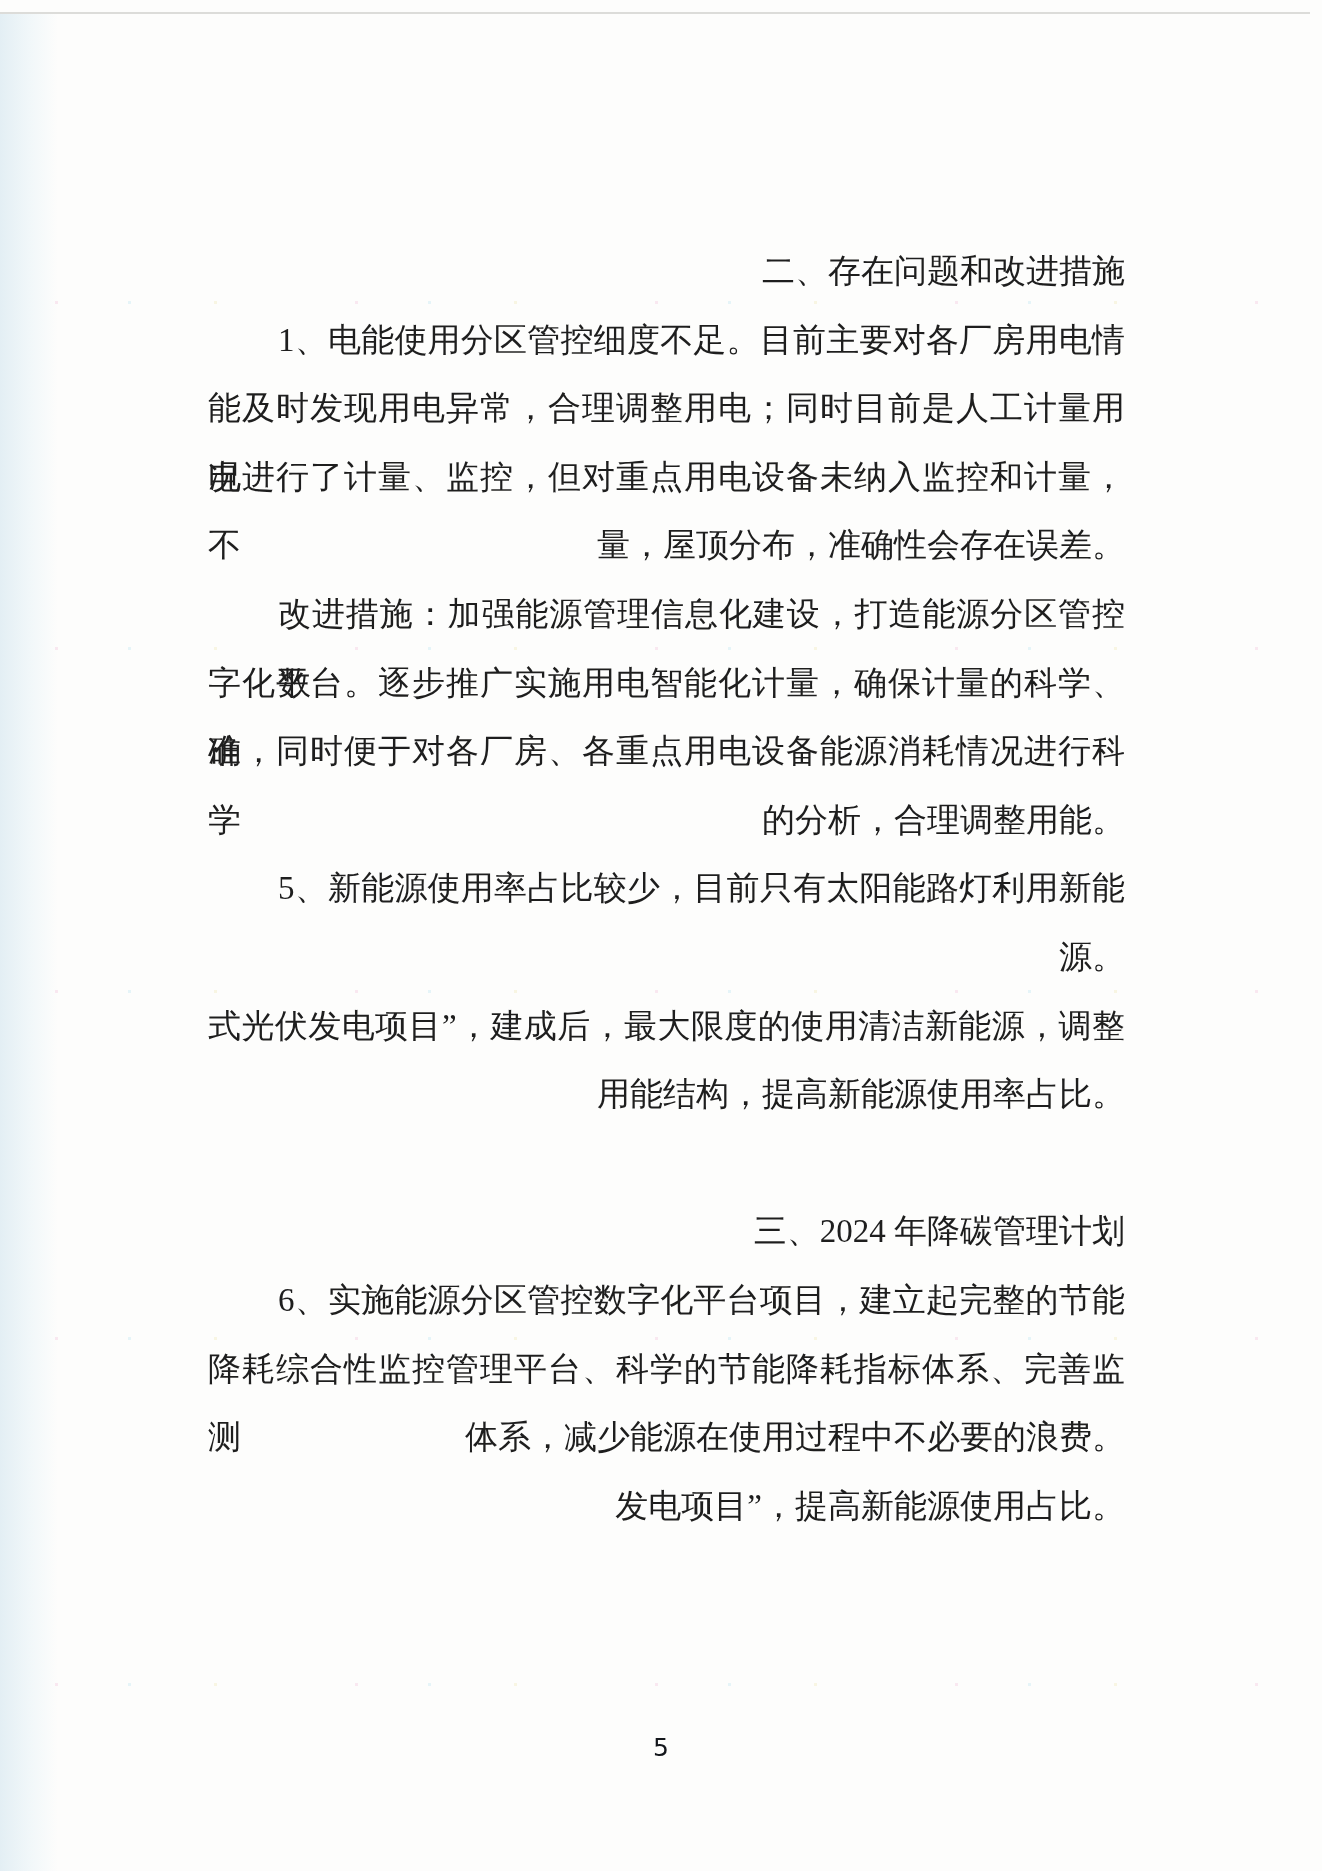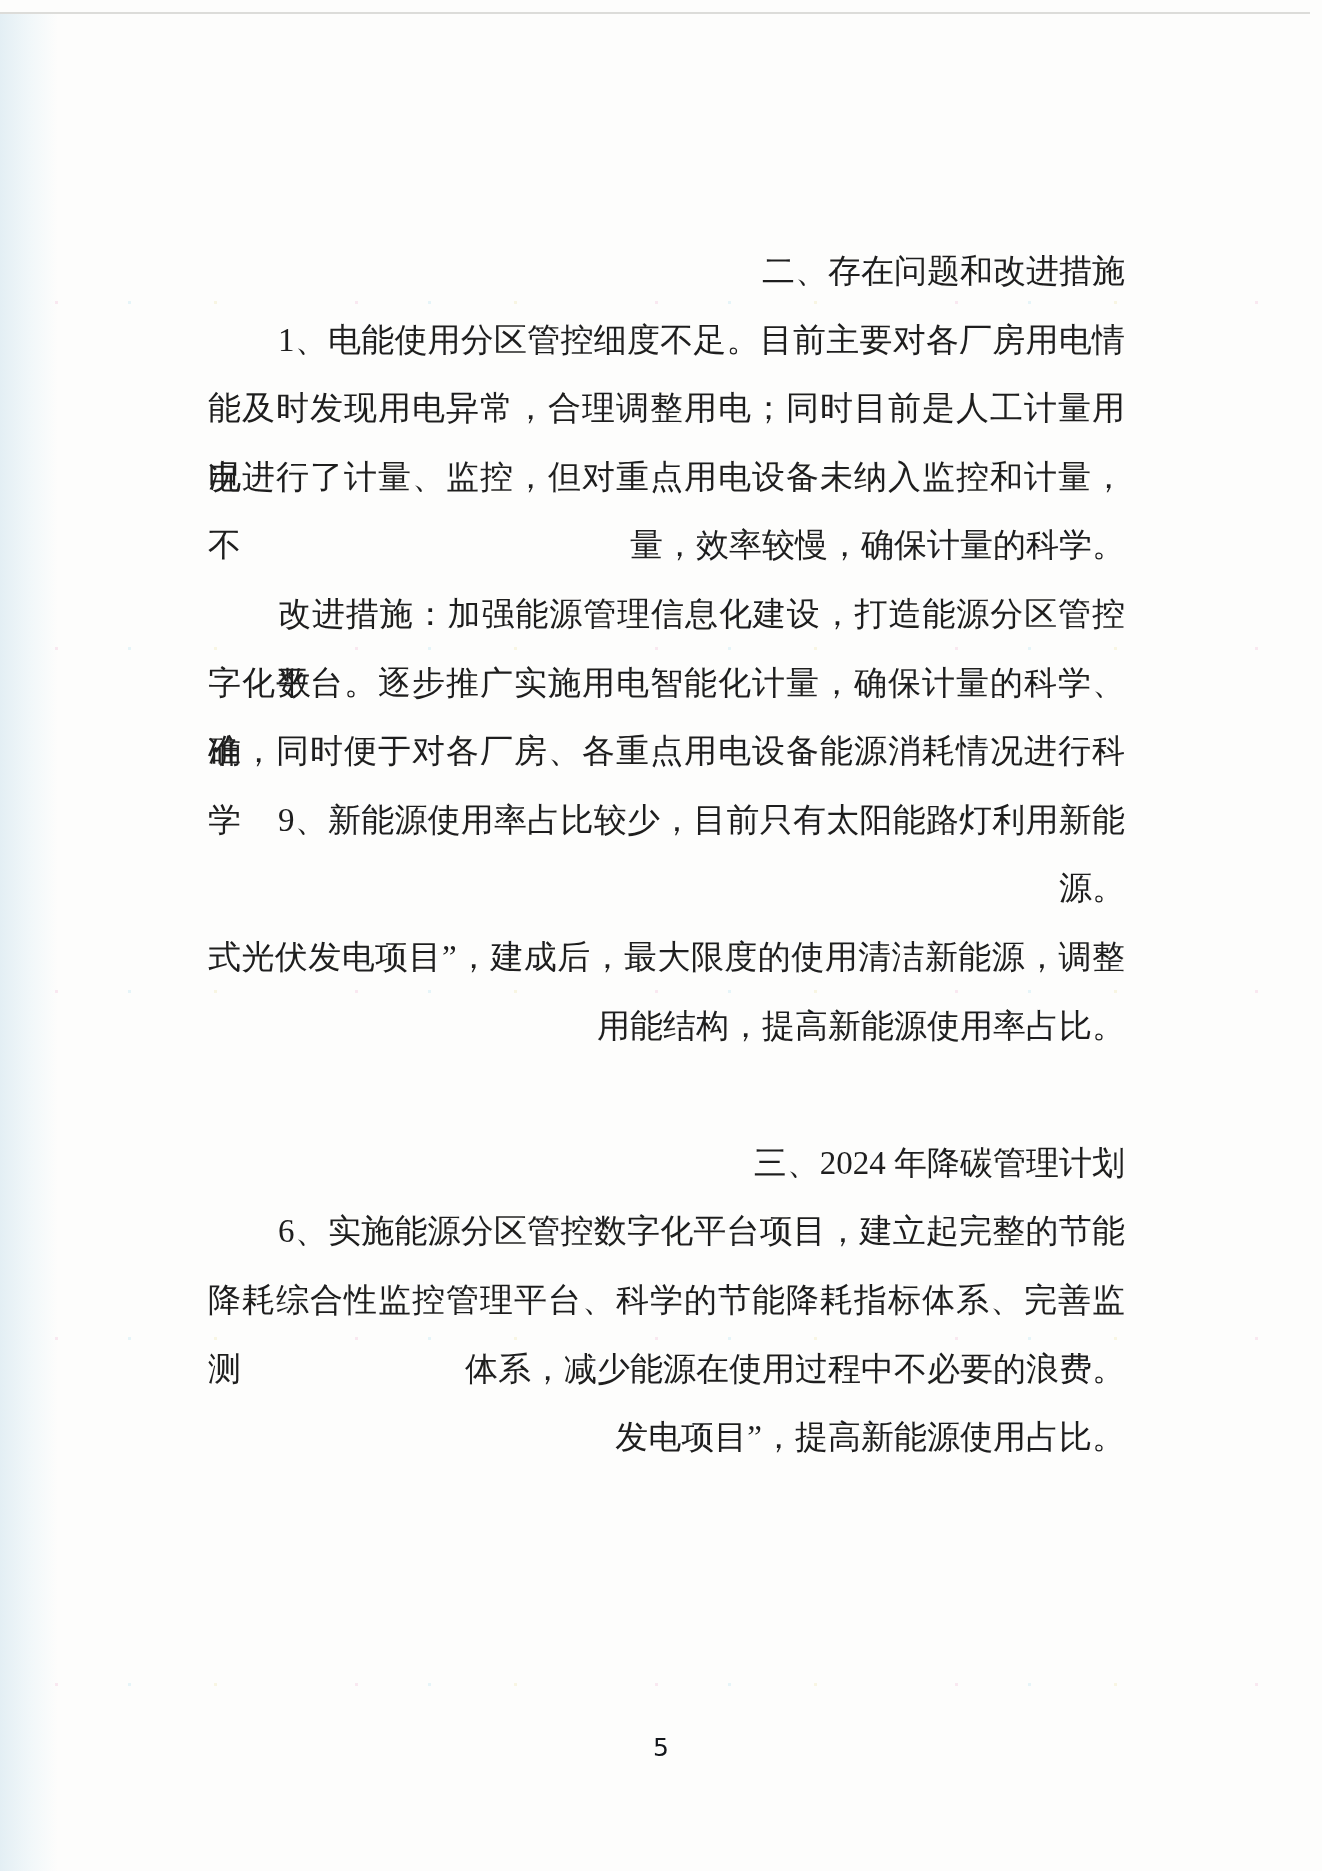--- a/index.html
+++ b/index.html
@@ -69,25 +69,26 @@
       <div class="specks" style="top: 990px;"></div>
       <div class="specks" style="top: 1337px;"></div>
       <div class="specks" style="top: 1683px;"></div>
     </div>
 
   <div class="text-block" id="text-block">
       <div class="line heading">二、存在问题和改进措施</div>
       <div class="line first fill">1、电能使用分区管控细度不足。目前主要对各厂房用电情</div>
       <div class="line cont fill">能及时发现用电异常，合理调整用电；同时目前是人工计量用电</div>
       <div class="line cont fill">况进行了计量、监控，但对重点用电设备未纳入监控和计量，不</div>
-      <div class="line cont">量，效率较慢，确保计量的科学。</div>
+      <div class="line cont">量，屋顶分布，准确性会存在误差。</div>
       <div class="line first fill">改进措施：加强能源管理信息化建设，打造能源分区管控数</div>
       <div class="line cont fill">字化平台。逐步推广实施用电智能化计量，确保计量的科学、准</div>
       <div class="line cont fill">确，同时便于对各厂房、各重点用电设备能源消耗情况进行科学</div>
-      <div class="line first fill">9、新能源使用率占比较少，目前只有太阳能路灯利用新能</div>
+      <div class="line cont">的分析，合理调整用能。</div>
+      <div class="line first fill">5、新能源使用率占比较少，目前只有太阳能路灯利用新能</div>
       <div class="line cont">源。</div>
       <div class="line cont fill">式光伏发电项目”，建成后，最大限度的使用清洁新能源，调整</div>
       <div class="line cont">用能结构，提高新能源使用率占比。</div>
       <div class="line blank">&nbsp;</div>
       <div class="line heading">三、2024 年降碳管理计划</div>
       <div class="line first fill">6、实施能源分区管控数字化平台项目，建立起完整的节能</div>
       <div class="line cont fill">降耗综合性监控管理平台、科学的节能降耗指标体系、完善监测</div>
       <div class="line cont">体系，减少能源在使用过程中不必要的浪费。</div>
       <div class="line cont">发电项目”，提高新能源使用占比。</div>
     </div>

